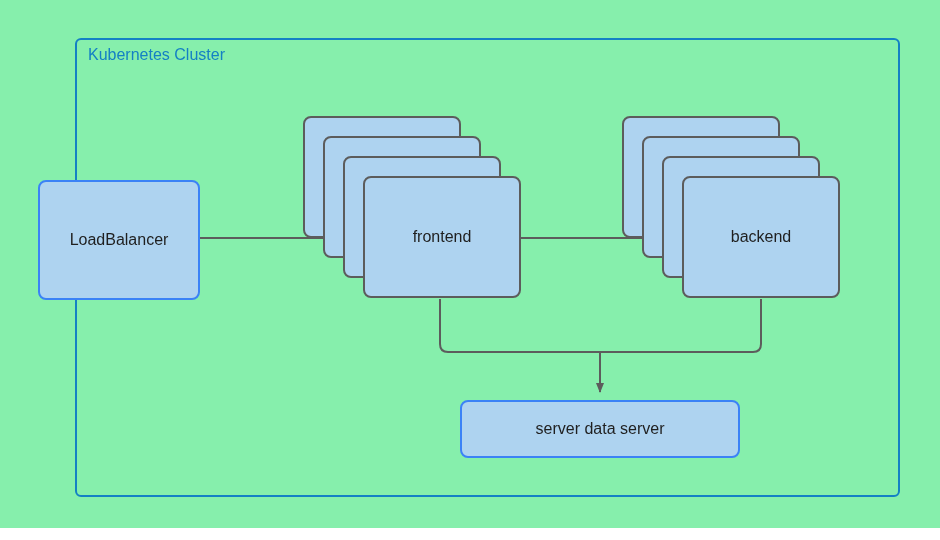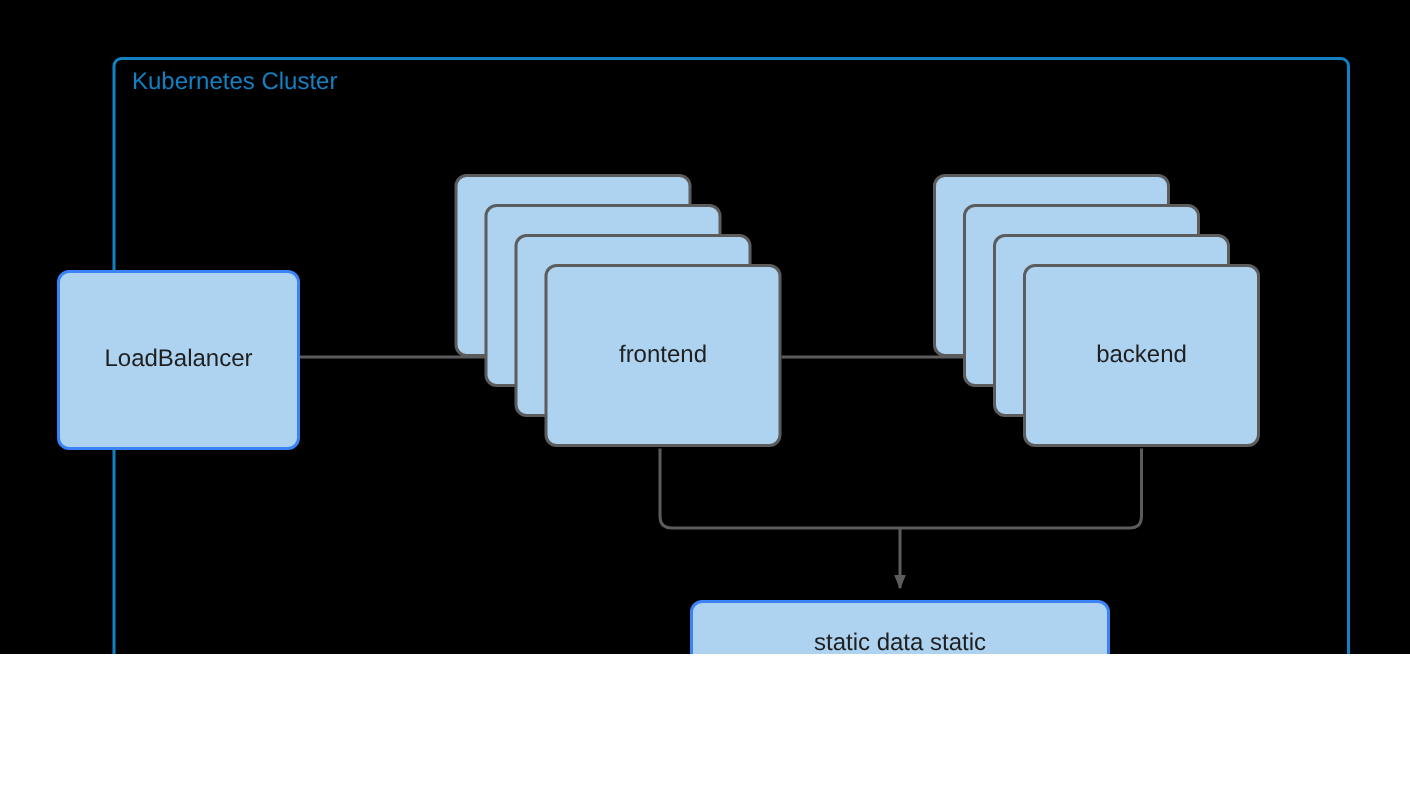--- a/index.html
+++ b/index.html
@@ -6,22 +6,22 @@
     margin: 0;
     padding: 0;
     background: #ffffff;
   }
   body {
     font-family: "Liberation Sans", sans-serif;
   }
   #canvas {
     position: relative;
     width: 940px;
-    height: 436px;
-    background: #000000;
+    height: 528px;
+    background: #86efac;
     overflow: hidden;
     text-align: center;
   }
   
   .cluster-box {
     position: absolute;
     left: 75px;
     top: 38px;
     width: 825px;
     height: 459px;
@@ -131,16 +131,16 @@
   <div class="stack" style="left:303px; top:116px; width:218px; height:182px;">
     <div class="card c0"></div>
     <div class="card c1"></div>
     <div class="card c2"></div>
     <div class="card c3">
       <span class="node-label">frontend</span>
     </div>
   </div>
 
   <div class="node" style="left:460px; top:400px; width:280px; height:58px;">
-    <span class="node-label">static data static</span>
+    <span class="node-label">server data server</span>
   </div>
 
 </div>
 
 </body></html>

